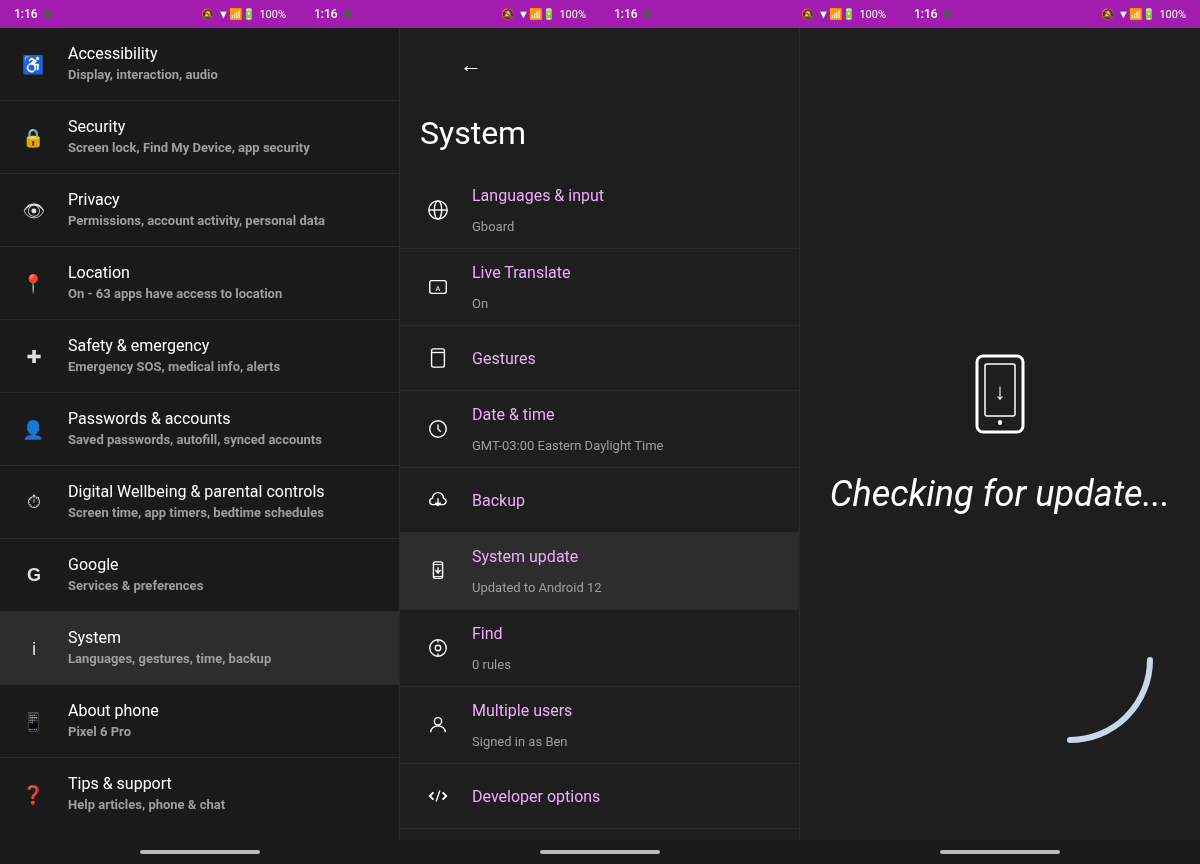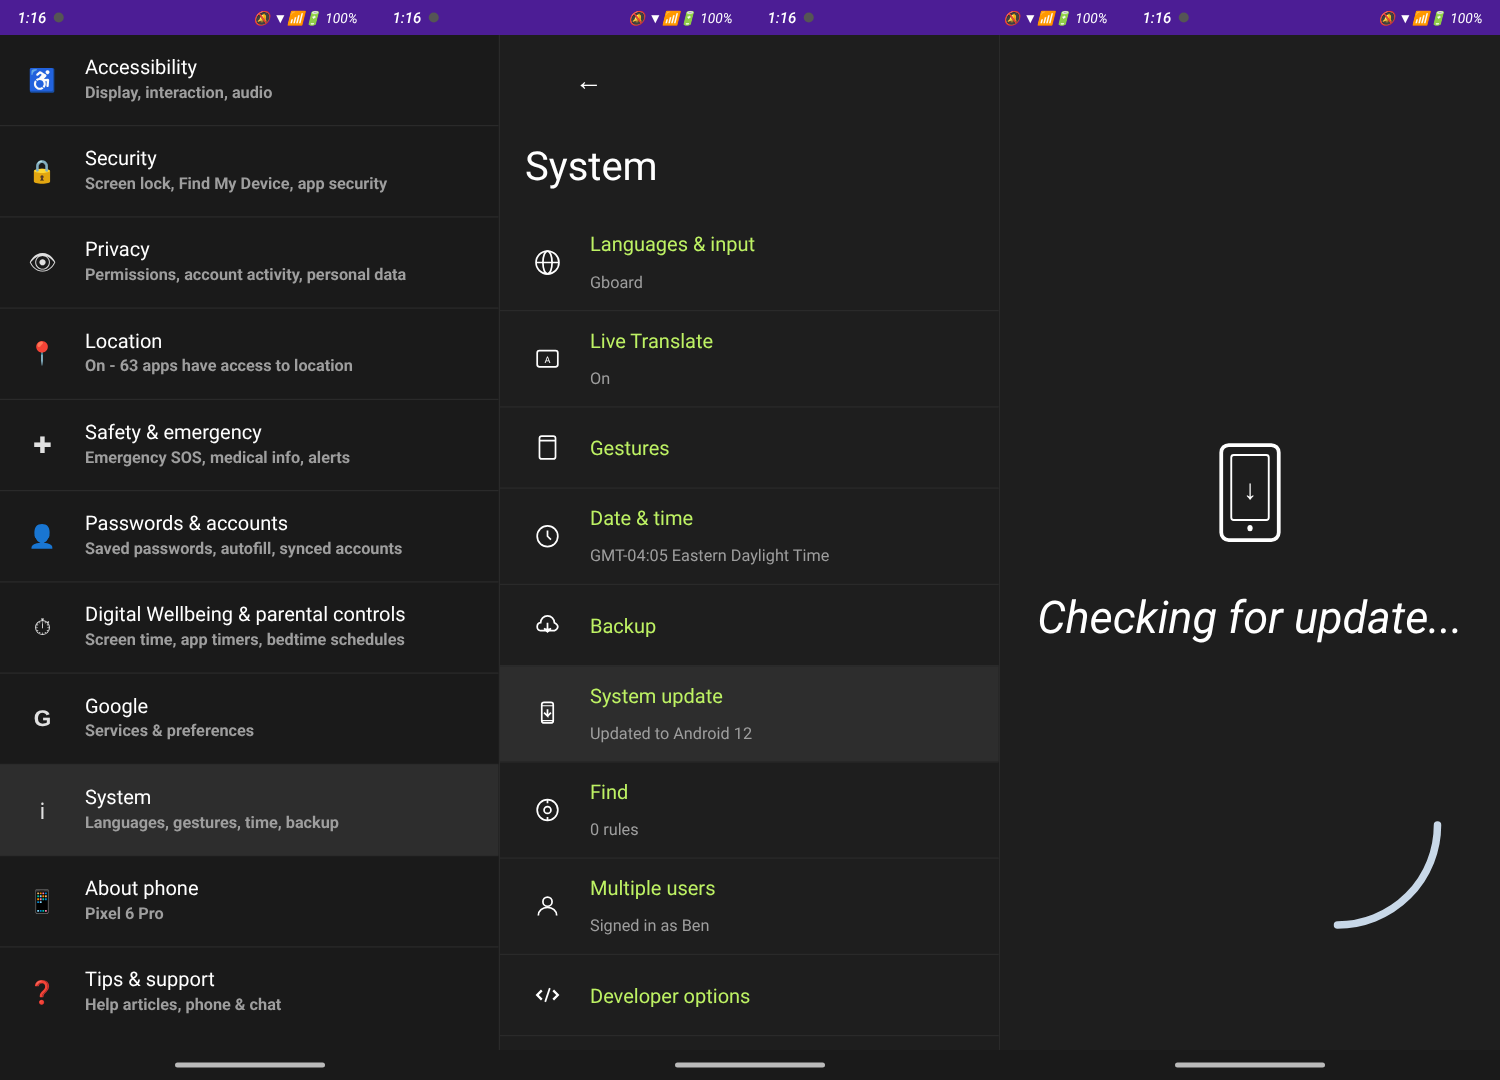--- a/index.html
+++ b/index.html
@@ -12,24 +12,23 @@
       display: flex;
       flex-direction: column;
       overflow: hidden;
     }
 
     
     .status-bar {
       display: flex;
       width: 100%;
       height: 28px;
-      background: #4c1d95;
+      background: #a21caf;
       align-items: center;
       flex-shrink: 0;
-      font-style: italic;
     }
     .status-section {
       flex: 1;
       display: flex;
       align-items: center;
       padding: 0 14px;
       height: 100%;
     }
     .status-section.center, .status-section.right {
       justify-content: flex-start;
@@ -159,21 +158,21 @@
       margin-right: 16px;
       flex-shrink: 0;
       font-size: 20px;
       color: #e0e0e0;
     }
     .system-item-text {
       flex: 1;
     }
     .system-item-title {
       font-size: 16px;
-      color: #bef264;
+      color: #f0abfc;
       font-weight: 400;
     }
     .system-item-subtitle {
       font-size: 13px;
       color: #9e9e9e;
       margin-top: 14px;
     }
 
     
     .right-panel {
@@ -418,21 +417,21 @@
       <div class="divider"></div>
       <div class="system-item">
     <div class="system-item-icon">
           <svg width="22" height="22" viewBox="0 0 24 24" fill="white">
             <circle cx="12" cy="12" r="9" stroke="white" stroke-width="1.5" fill="none"></circle>
             <polyline points="12,7 12,12 15,15" stroke="white" stroke-width="1.5" fill="none"></polyline>
           </svg>
         </div>
     <div class="system-item-text">
       <div class="system-item-title">Date &amp; time</div>
-      <div class="system-item-subtitle">GMT-04:05 Eastern Daylight Time</div>
+      <div class="system-item-subtitle">GMT-03:00 Eastern Daylight Time</div>
     </div>
   </div>
       <div class="divider"></div>
       <div class="system-item">
     <div class="system-item-icon">
           <svg width="22" height="22" viewBox="0 0 24 24" fill="white">
             <path d="M18 10c0-3.31-2.69-6-6-6s-6 2.69-6 6c0 0-3 .5-3 3.5S6 17 6 17h12s3-1.5 3-3.5-3-3.5-3-3.5z" stroke="white" stroke-width="1.5" fill="none"></path>
             <polyline points="12,10 12,18" stroke="white" stroke-width="1.5"></polyline>
             <polyline points="9,15 12,18 15,15" stroke="white" stroke-width="1.5"></polyline>
           </svg>

